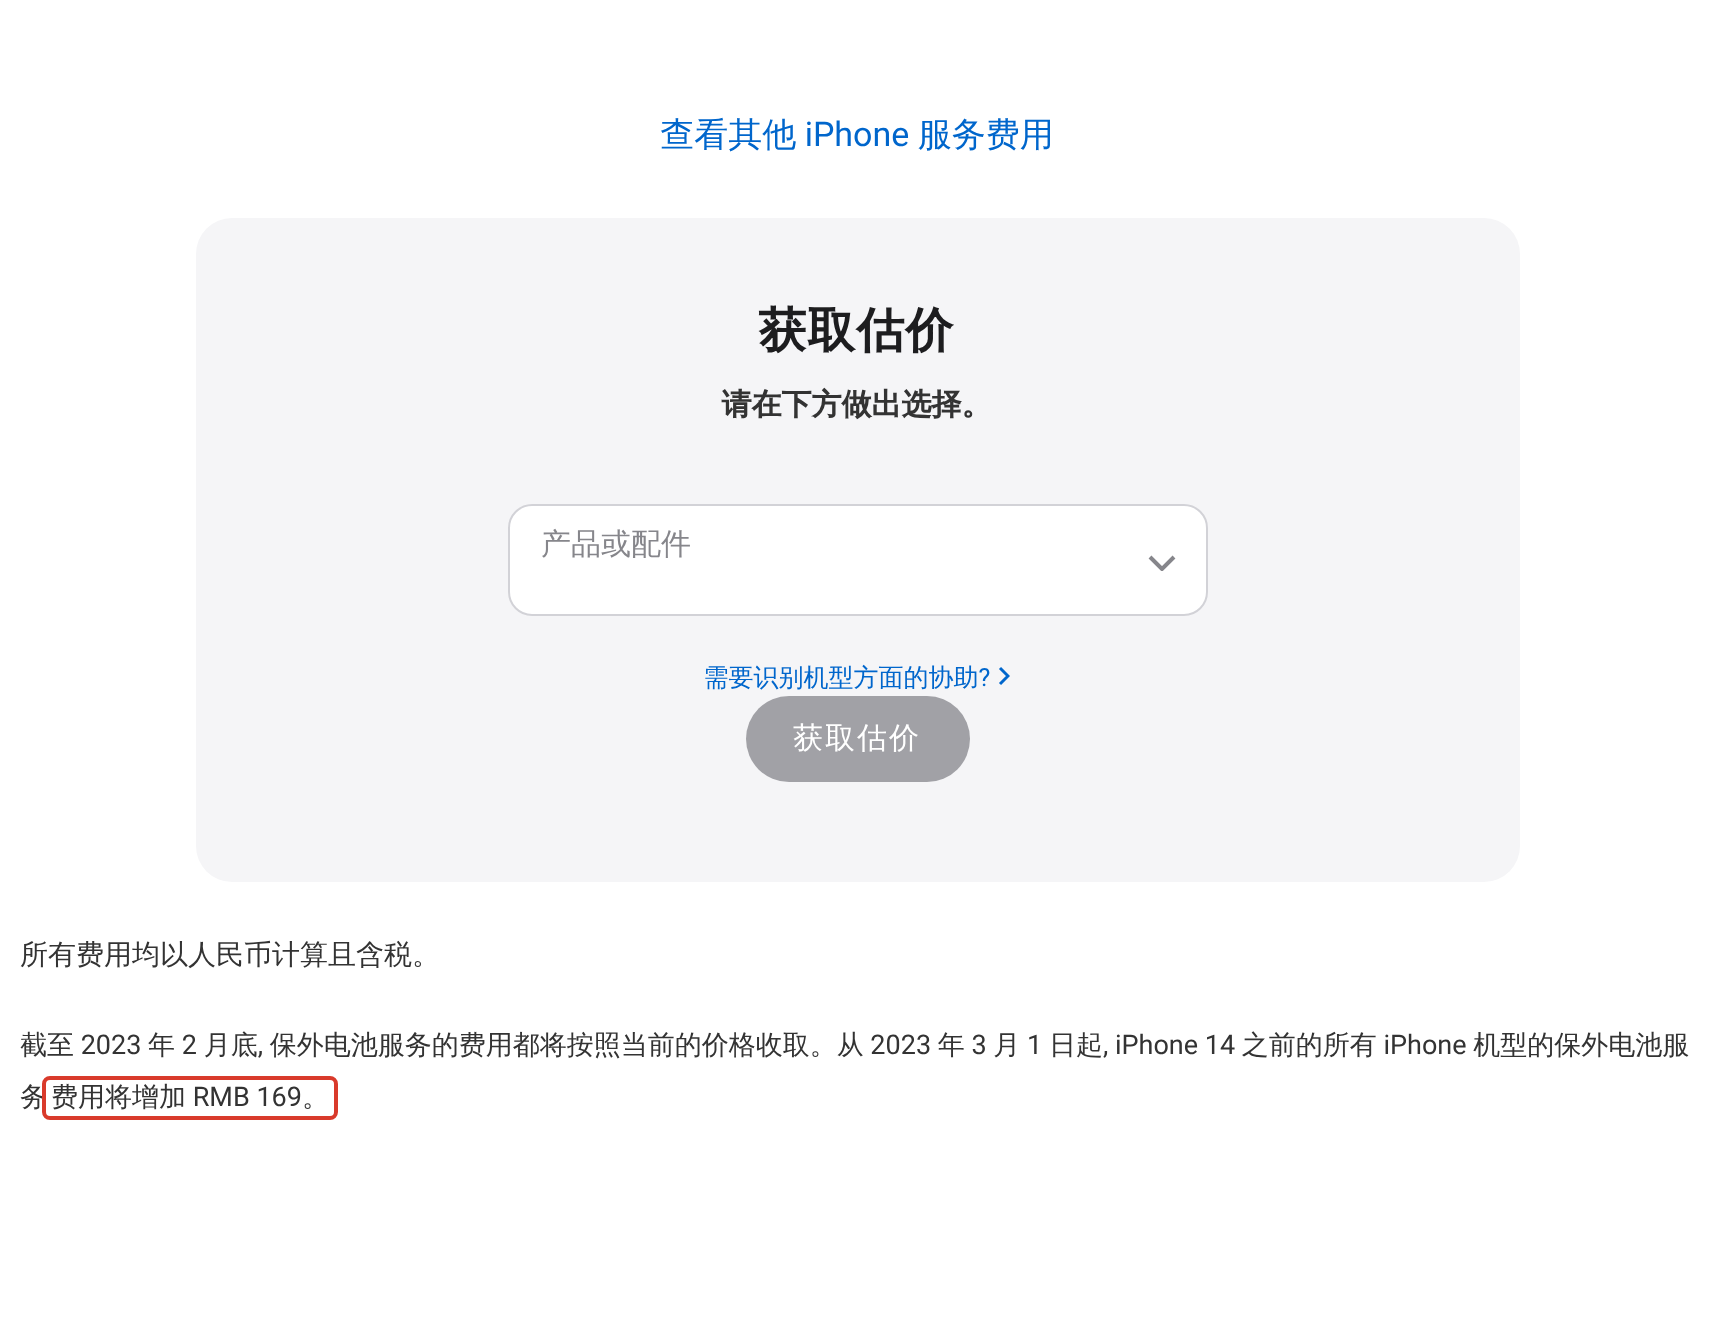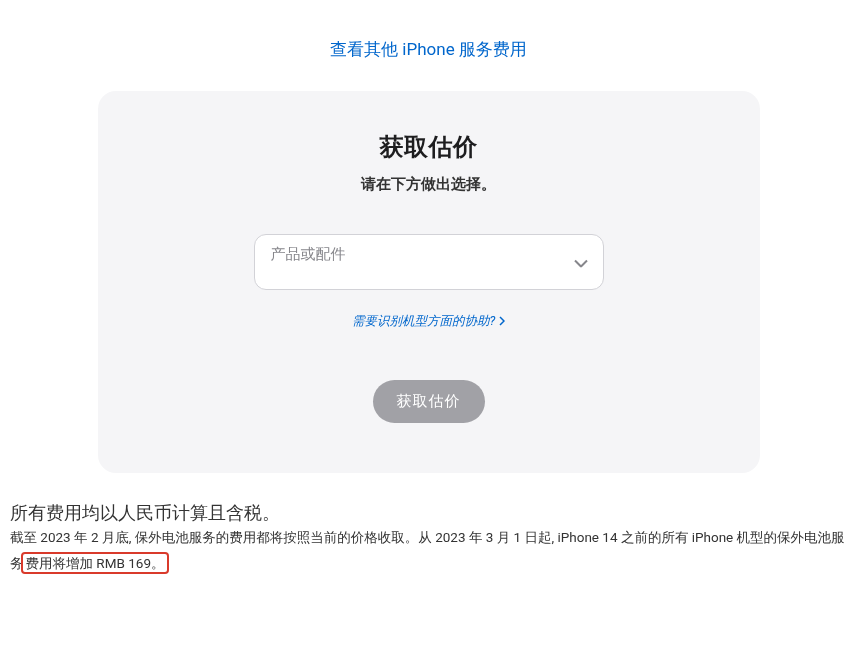--- a/index.html
+++ b/index.html
@@ -9,21 +9,21 @@
     }
     body {
       font-family: -apple-system, BlinkMacSystemFont, "Segoe UI", Roboto, Helvetica, Arial, sans-serif;
       background: #ffffff;
       width: 857px;
       height: 663px;
       position: relative;
     }
     .top-link {
       text-align: center;
-      padding-top: 38px;
+      padding-top: 56px;
       padding-bottom: 30px;
     }
     .top-link a {
       color: #0066cc;
       font-size: 17px;
       text-decoration: none;
       cursor: pointer;
     }
     .card {
       width: 662px;
@@ -77,22 +77,20 @@
       width: 14px;
       height: 8px;
     }
     .chevron svg path {
       stroke: #86868b;
       stroke-width: 2;
       fill: none;
     }
     .help-link-row {
       margin-top: 2px;
-      margin-bottom: 50px;
-      font-style: italic;
     }
     .help-link {
       color: #0066cc;
       font-size: 12.5px;
       text-decoration: none;
       cursor: pointer;
       display: inline-flex;
       align-items: center;
       gap: 4px;
     }
@@ -112,22 +110,23 @@
       border-radius: 22px;
       padding: 12px 24px;
       font-size: 15px;
       cursor: pointer;
       letter-spacing: 1px;
     }
     .footer-text {
       padding: 28px 10px 0;
     }
     .footer-line1 {
-      font-size: 18px;
+      font-size: 14px;
       color: #333333;
+      margin-bottom: 24px;
     }
     .footer-line2 {
       font-size: 13.5px;
       color: #333333;
       line-height: 1.9;
       position: relative;
     }
     .highlight {
       display: inline;
       border: 2px solid #d93a2b;

